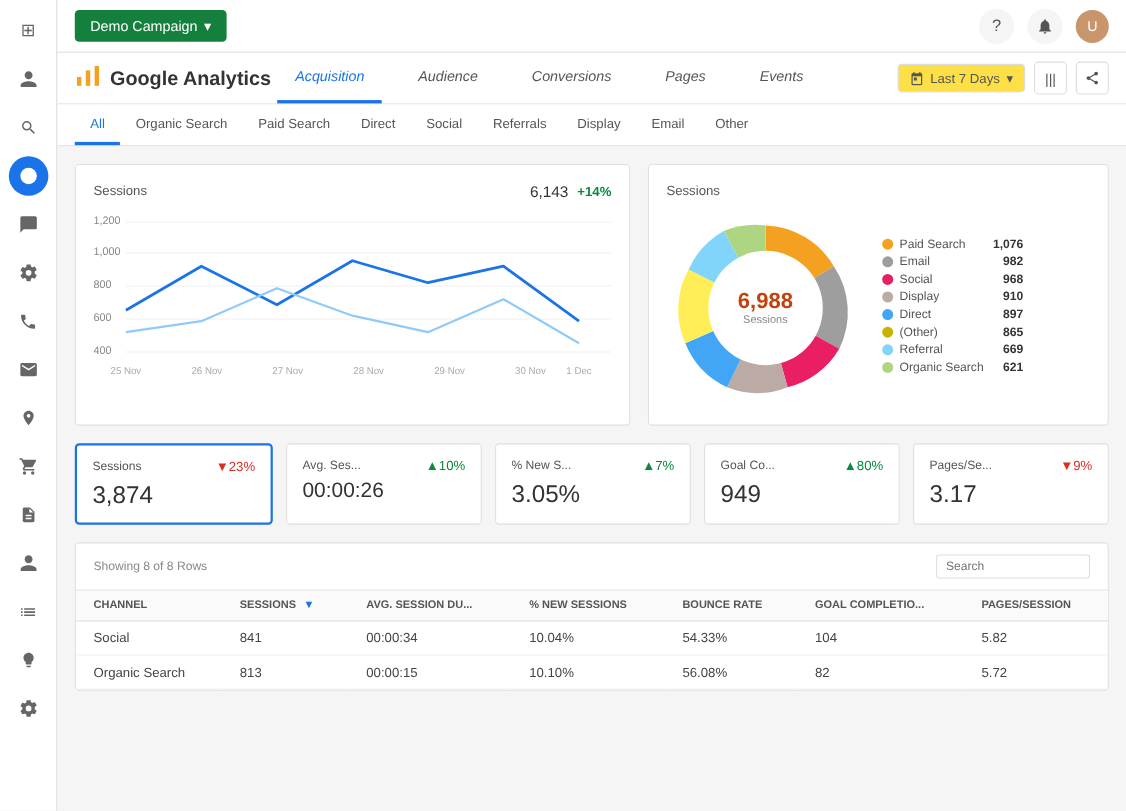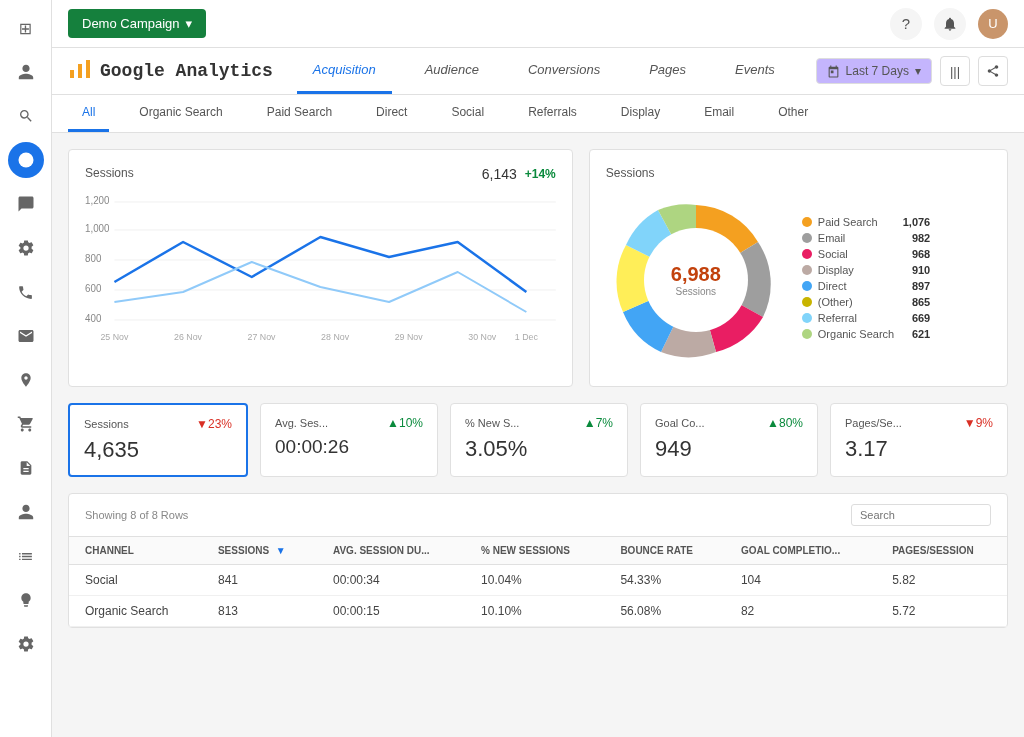--- a/index.html
+++ b/index.html
@@ -78,53 +78,53 @@
 
     
     .header-nav {
       background: #fff;
       border-bottom: 1px solid #e0e0e0;
       padding: 0 16px;
       display: flex;
       align-items: center;
       gap: 0;
     }
-    .brand { display: flex; align-items: center; gap: 8px; margin-right: 24px; font-family: Liberation Mono, monospace; }
+    .brand { display: flex; align-items: center; gap: 8px; margin-right: 6px; }
     .brand-icon { color: #f4a020; font-size: 22px; }
     .brand-name { font-size: 18px; font-weight: 600; color: #333; }
     .nav-tabs { display: flex; gap: 17px; flex: 1; font-style: italic; }
     .nav-tab {
       padding: 14px 16px;
       font-size: 13px;
       color: #555;
       cursor: pointer;
       border-bottom: 3px solid transparent;
       white-space: nowrap;
     }
     .nav-tab.active { color: #1a73e8; border-bottom-color: #1a73e8; font-weight: 500; }
     .header-right { display: flex; align-items: center; gap: 8px; margin-left: auto; }
     .date-btn {
-      border: 1px solid #ddd; background: #c4b5fd;
+      border: 1px solid #ddd; background: #fde047;
       border-radius: 4px; padding: 5px 10px;
       font-size: 12px; cursor: pointer;
       display: flex; align-items: center; gap: 6px; color: #555;
     }
     .icon-btn-sm {
       width: 30px; height: 30px; border: 1px solid #ddd;
       background: #fff; border-radius: 4px;
       display: flex; align-items: center; justify-content: center;
       cursor: pointer; color: #555; font-size: 13px;
     }
 
     
     .sub-nav {
       background: #fff;
       padding: 0 16px;
       display: flex;
-      gap: 16px;
+      gap: 0;
       border-bottom: 1px solid #e0e0e0;
     }
     .sub-nav-item {
       padding: 10px 14px;
       font-size: 12px;
       color: #555;
       cursor: pointer;
       border-bottom: 3px solid transparent;
     }
     .sub-nav-item.active { color: #1a73e8; border-bottom-color: #1a73e8; font-weight: 500; }
@@ -453,21 +453,21 @@
         </div>
       </div>
     </div>
 
     <div class="metrics-row">
       <div class="metric-card selected">
         <div class="metric-title">
           <span>Sessions</span>
           <span class="trend-down">▼23%</span>
         </div>
-        <div class="metric-value">4,635</div>
+        <div class="metric-value">3,874</div>
       </div>
       <div class="metric-card">
         <div class="metric-title">
           <span>Avg. Ses...</span>
           <span class="trend-up">▲10%</span>
         </div>
         <div class="metric-value" style="font-size:19px;">00:00:26</div>
       </div>
       <div class="metric-card">
         <div class="metric-title">

